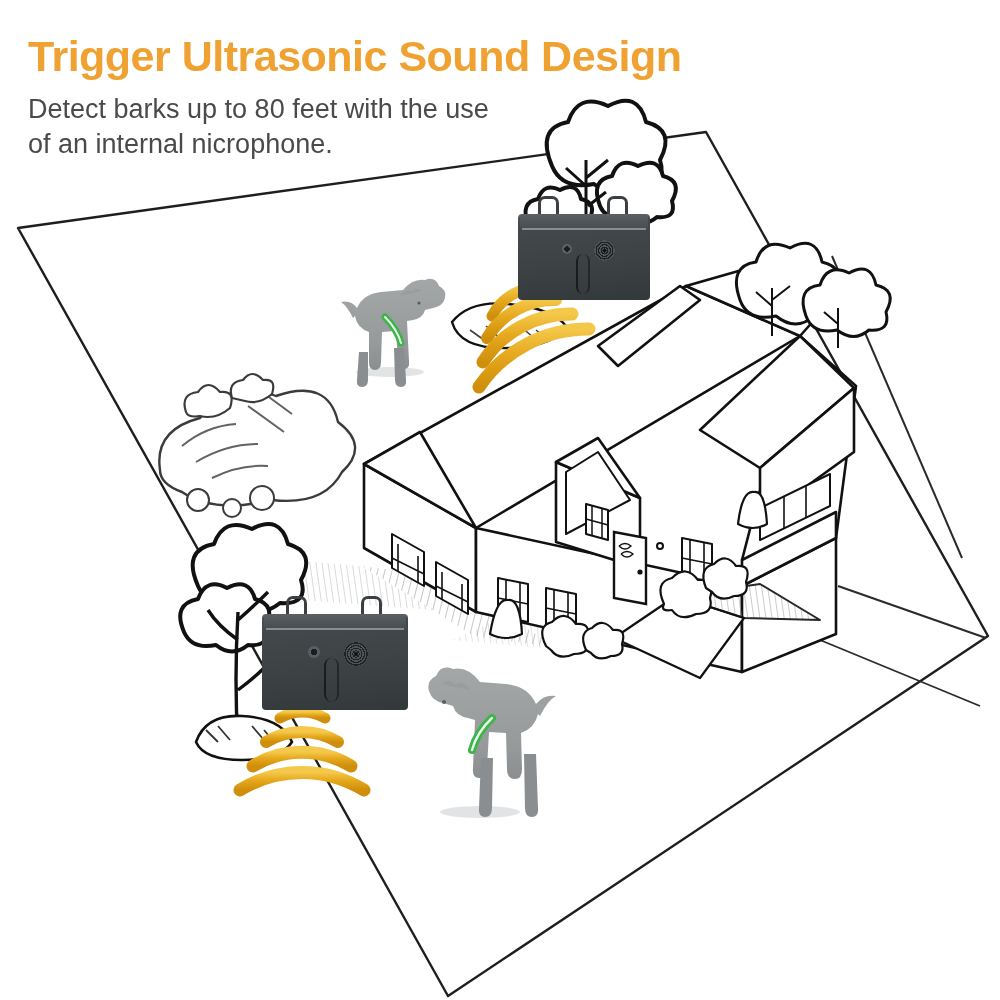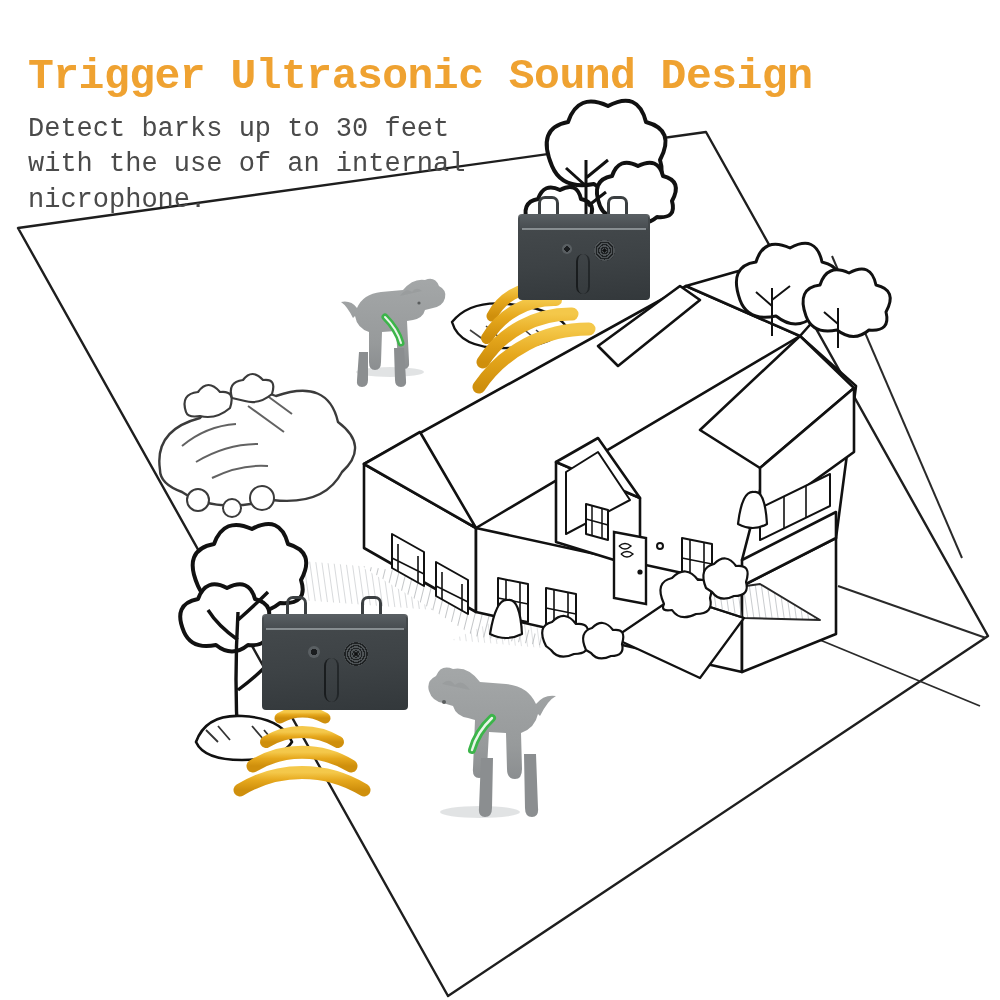--- a/index.html
+++ b/index.html
@@ -7,21 +7,21 @@
     width:1000px;height:1000px;
     background:#ffffff;
     font-family:"Liberation Sans", sans-serif;
     overflow:hidden;position:relative;
   }
   #stage{position:absolute;inset:0;width:1000px;height:1000px;}
 
   .scene-svg{position:absolute;left:0;top:0;width:1000px;height:1000px;}
 
   
-  #text-block{position:absolute;left:28px;top:54px;width:620px;z-index:40;font-family:Liberation Mono, monospace;}
+  #text-block{position:absolute;left:28px;top:34px;width:620px;z-index:40;}
   #headline{
     font-size:43px;font-weight:bold;color:#efa231;
     letter-spacing:-0.5px;line-height:1.06;margin:0;
     white-space:nowrap;
   }
   #subtext{
     margin:12px 0 0 0;font-size:27px;line-height:1.33;
     color:#4a4a4a;font-weight:400;max-width:480px;
   }
 
@@ -319,16 +319,16 @@
       <div class="dev-toplid"></div>
       <div class="dev-lidline"></div>
       <div class="dev-grille" style="left:82px;top:46px;width:24px;height:24px;"></div>
       <div class="dev-led" style="left:46px;top:50px;width:12px;height:12px;"></div>
       <div class="dev-slot" style="left:62px;top:62px;width:11px;height:44px;"></div>
     </div>
   </div>
 
   <div id="text-block">
     <h1 id="headline">Trigger Ultrasonic Sound Design</h1>
-    <p id="subtext">Detect barks up to 30 feet with the use of an internal nicrophone.</p>
+    <p id="subtext">Detect barks up to 80 feet with the use of an internal nicrophone.</p>
   </div>
 
 </div>
 
 </body></html>

